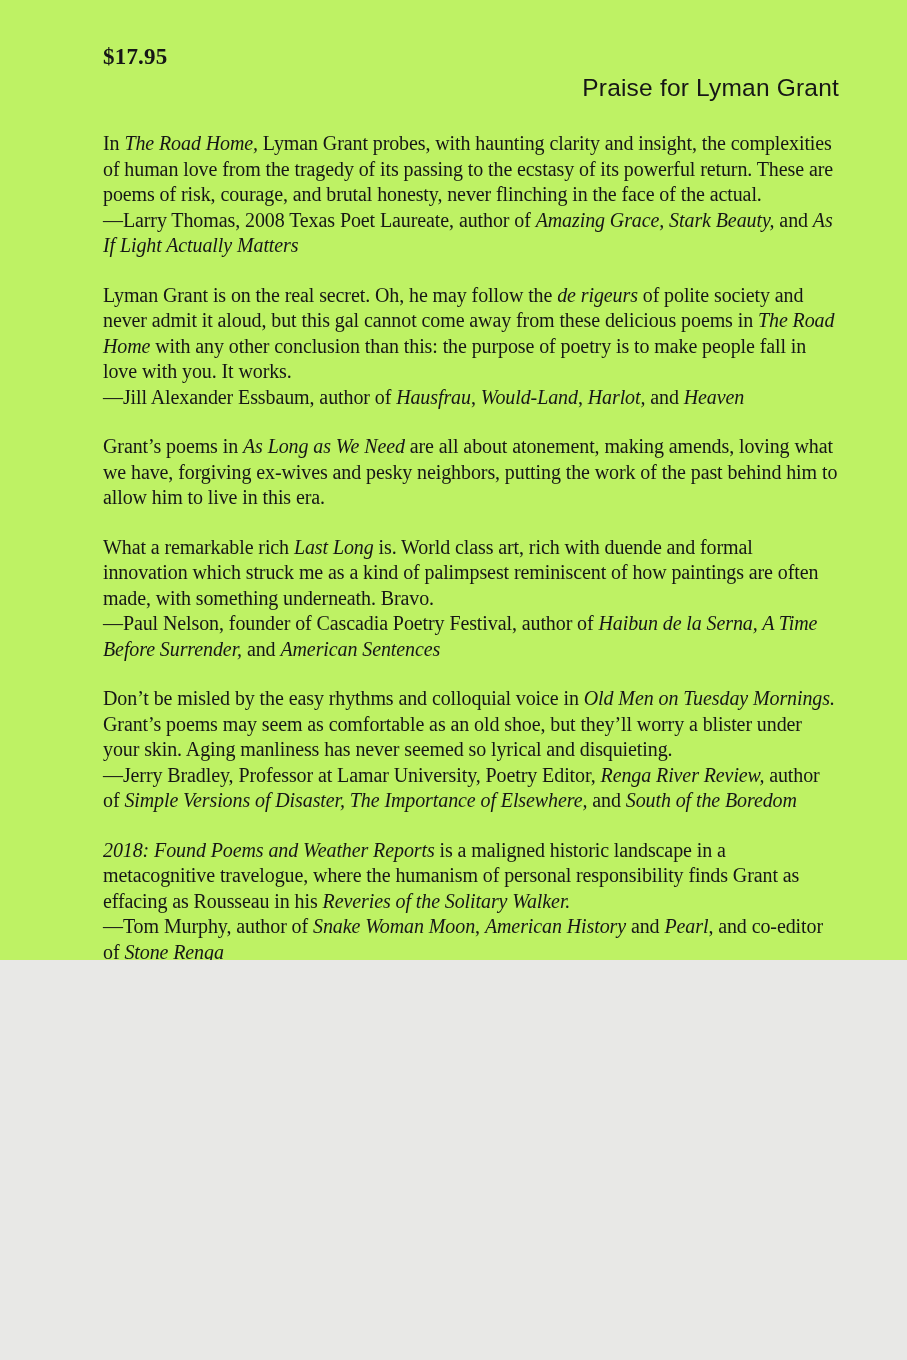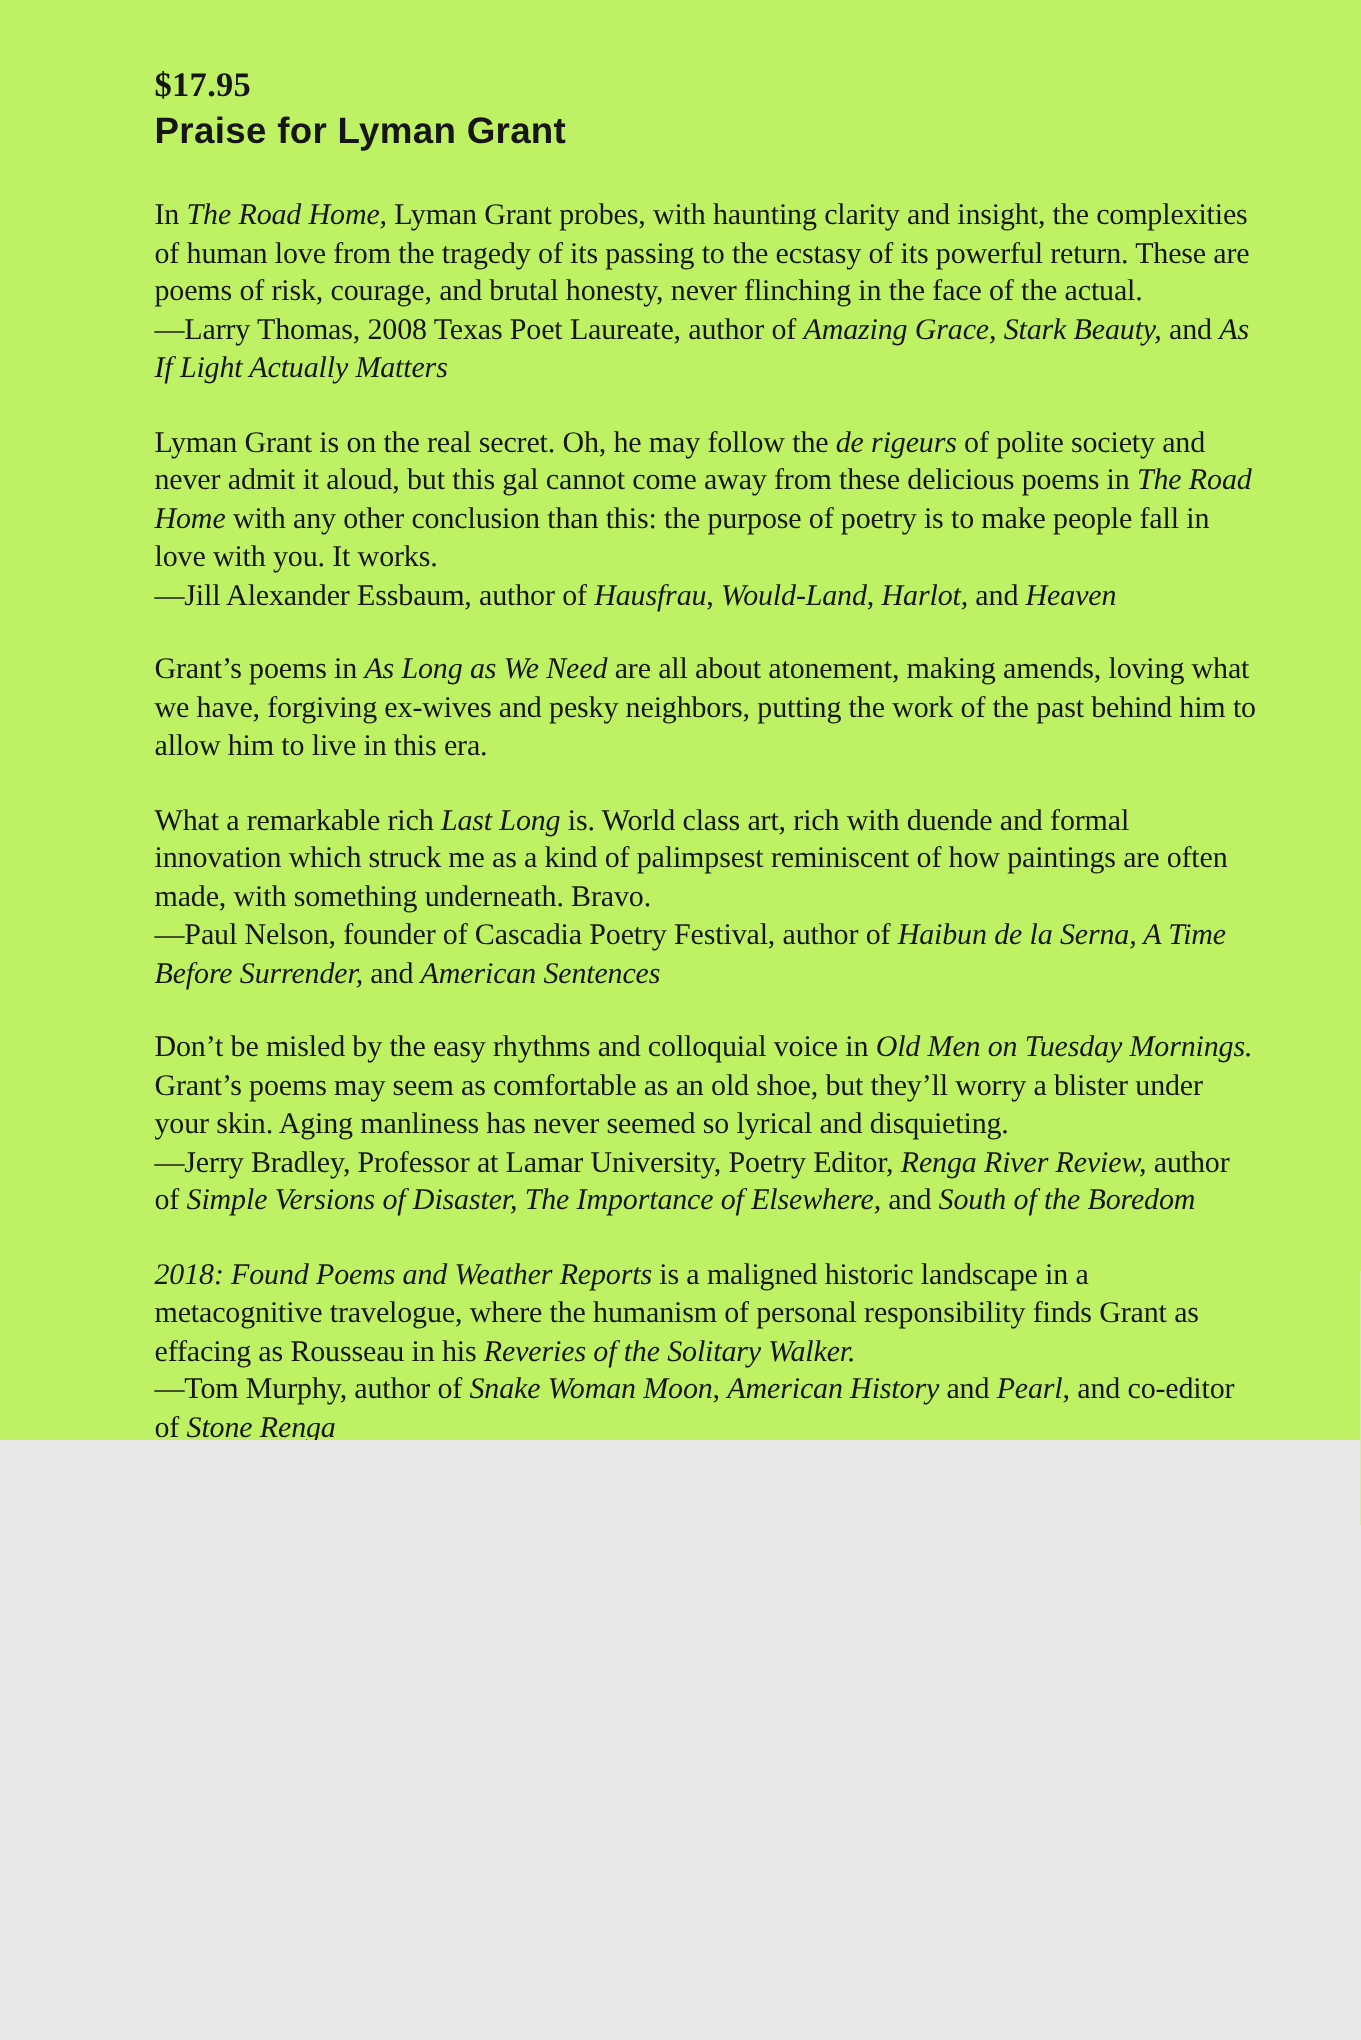--- a/index.html
+++ b/index.html
@@ -11,23 +11,23 @@
     font-family:"Liberation Serif", serif;
     color:#161616;
     overflow:hidden;
   }
   .price {
     position:absolute; left:103px; top:44px;
     font-size:23px; font-weight:bold; letter-spacing:0.2px;
   }
   .title {
     position:absolute; left:103px; top:74px; width:736px;
-    margin:0; text-align:left;
+    margin:0; text-align:right;
     font-family:"Liberation Sans", sans-serif;
-    font-weight:bold; font-size:24.5px; letter-spacing:0.2px;
+    font-weight:normal; font-size:24.5px; letter-spacing:0.2px;
   }
   .quotes {
     position:absolute; left:103px; top:131px; width:738px;
     font-size:20px; line-height:25.5px; letter-spacing:-0.1px;
   }
   .quote { margin:0 0 24px 0; }
   .quote p { margin:0; }
   .quote i { font-style:italic; }
 
   .barcode-box {

